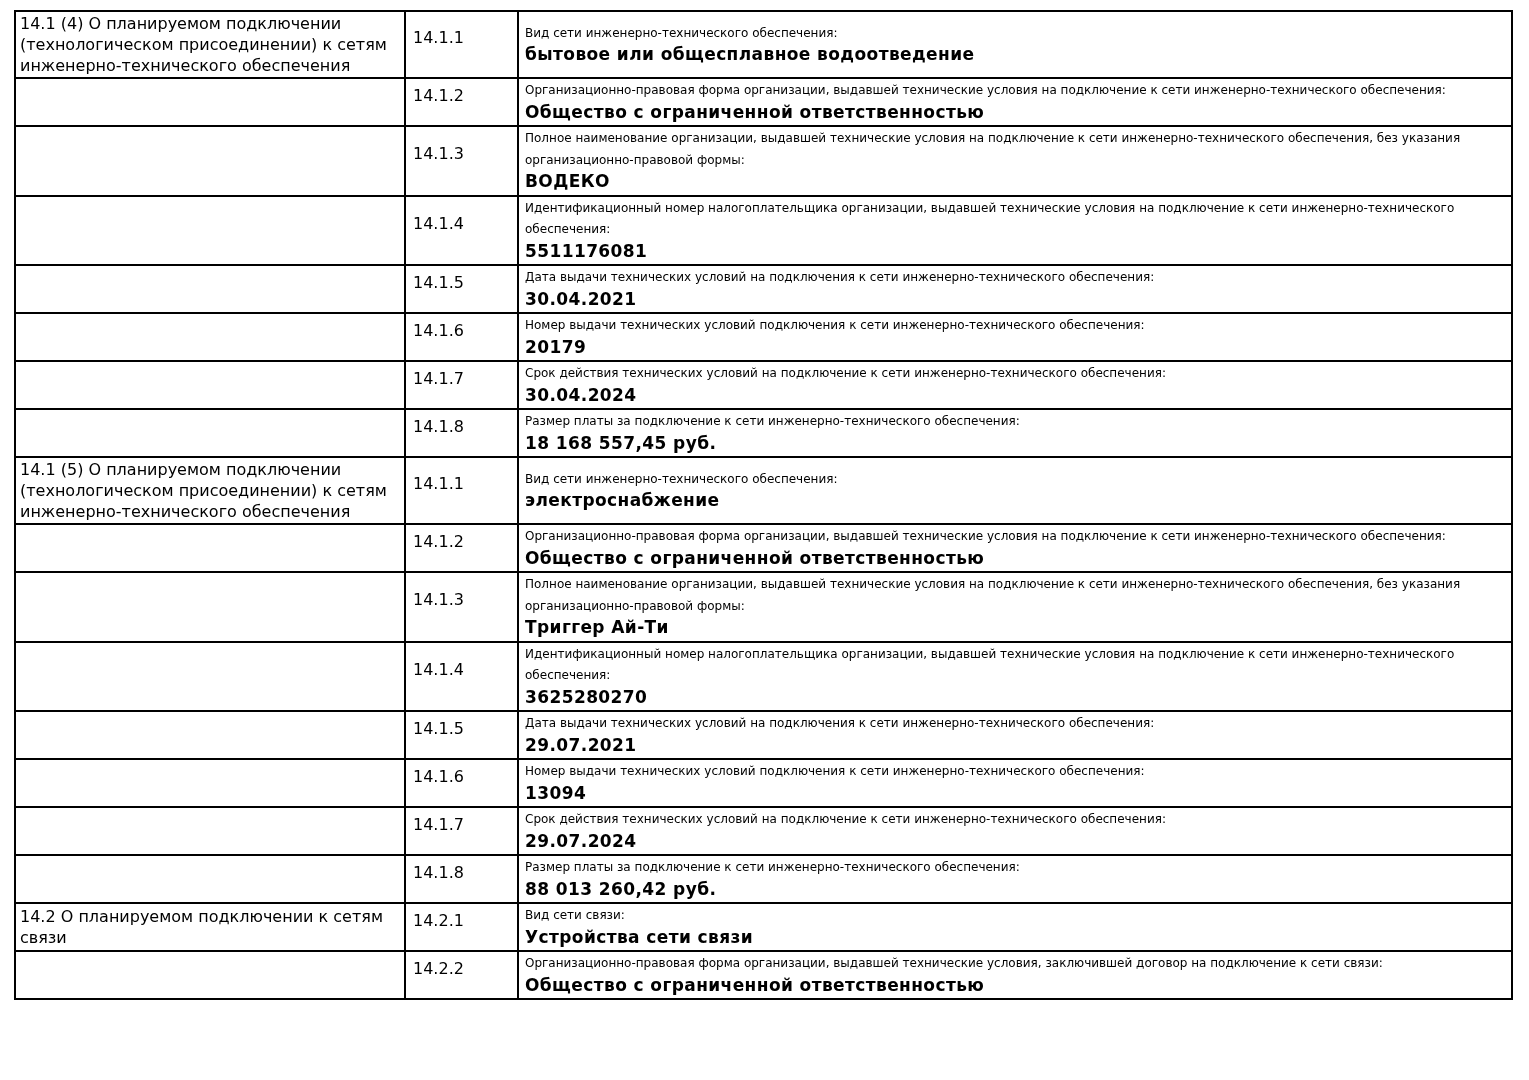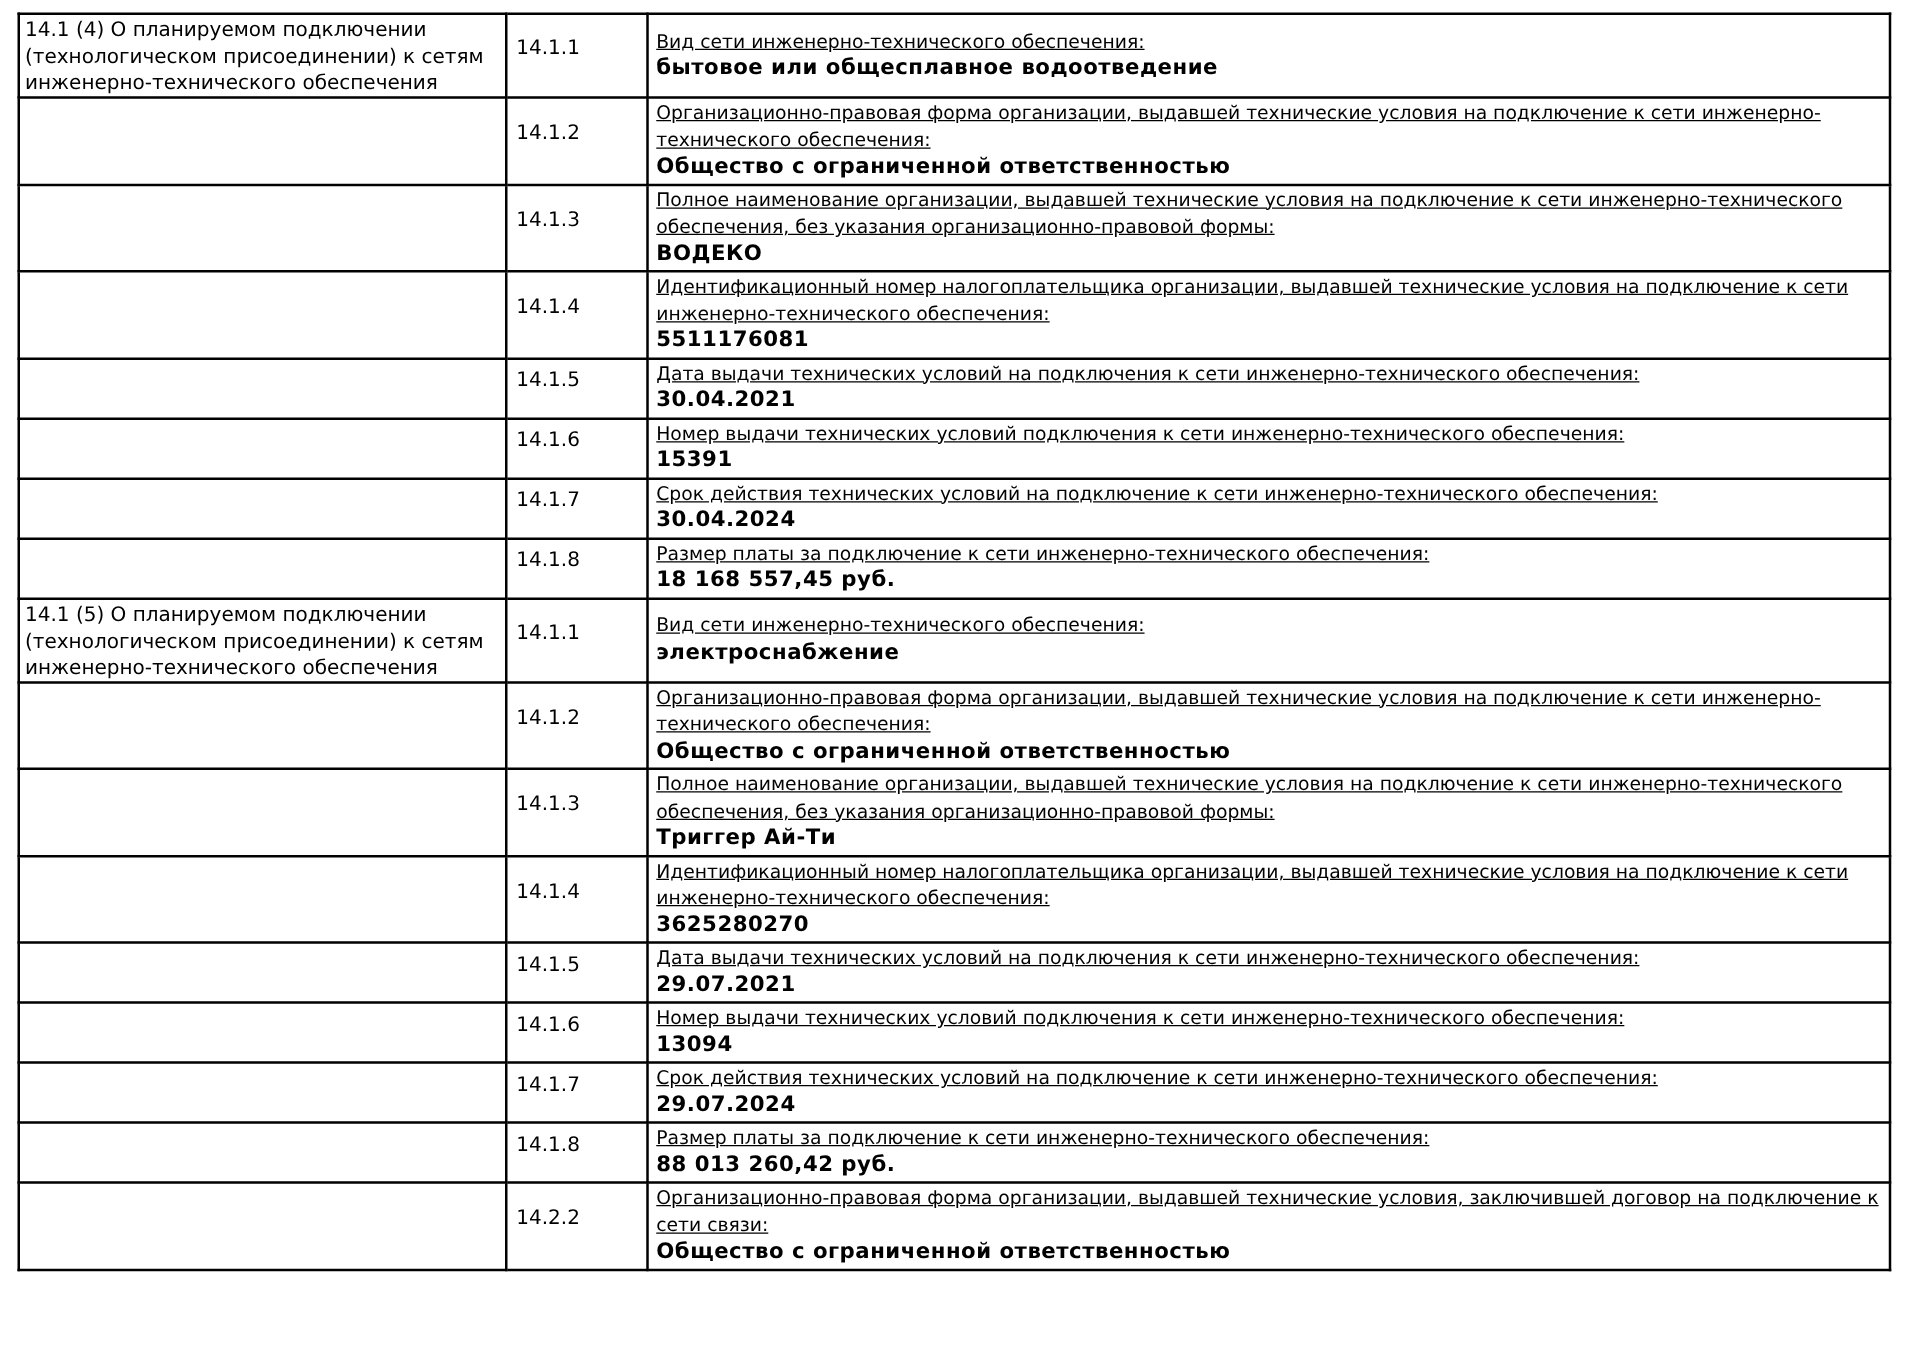--- a/index.html
+++ b/index.html
@@ -46,24 +46,23 @@
     width: 100px;
     padding: 1px 4px 15px 7px;
     font-size: 16px;
     line-height: 21px;
     font-family: "DejaVu Sans", sans-serif;
   }
   td.c-content {
     padding: 1px 6px 2px 6px;
   }
   .row-label {
-    font-size: 15px;
+    font-size: 12px;
     line-height: 21.5px;
     font-family: "DejaVu Sans", sans-serif;
-    text-decoration: underline;
   }
   .row-value {
     font-size: 17px;
     line-height: 21.5px;
     font-weight: bold;
     letter-spacing: 0.4px;
     font-family: "DejaVu Sans", sans-serif;
   }
 </style>
 </head>
@@ -110,21 +109,21 @@
     <td class="c-content">
       <div class="row-label">Дата выдачи технических условий на подключения к сети инженерно-технического обеспечения:</div>
       <div class="row-value">30.04.2021</div>
     </td>
   </tr>
         <tr>
     <td class="c-title"><span></span></td>
     <td class="c-num"><span>14.1.6</span></td>
     <td class="c-content">
       <div class="row-label">Номер выдачи технических условий подключения к сети инженерно-технического обеспечения:</div>
-      <div class="row-value">15391</div>
+      <div class="row-value">20179</div>
     </td>
   </tr>
         <tr>
     <td class="c-title"><span></span></td>
     <td class="c-num"><span>14.1.7</span></td>
     <td class="c-content">
       <div class="row-label">Срок действия технических условий на подключение к сети инженерно-технического обеспечения:</div>
       <div class="row-value">30.04.2024</div>
     </td>
   </tr>
@@ -191,20 +190,28 @@
       <div class="row-label">Срок действия технических условий на подключение к сети инженерно-технического обеспечения:</div>
       <div class="row-value">29.07.2024</div>
     </td>
   </tr>
         <tr>
     <td class="c-title"><span></span></td>
     <td class="c-num"><span>14.1.8</span></td>
     <td class="c-content">
       <div class="row-label">Размер платы за подключение к сети инженерно-технического обеспечения:</div>
       <div class="row-value">88 013 260,42 руб.</div>
+    </td>
+  </tr>
+        <tr>
+    <td class="c-title"><span>14.2 О планируемом подключении к сетям связи</span></td>
+    <td class="c-num"><span>14.2.1</span></td>
+    <td class="c-content">
+      <div class="row-label">Вид сети связи:</div>
+      <div class="row-value">Устройства сети связи</div>
     </td>
   </tr>
         <tr>
     <td class="c-title"><span></span></td>
     <td class="c-num"><span>14.2.2</span></td>
     <td class="c-content">
       <div class="row-label">Организационно-правовая форма организации, выдавшей технические условия, заключившей договор на подключение к сети связи:</div>
       <div class="row-value">Общество с ограниченной ответственностью</div>
     </td>
   </tr>

